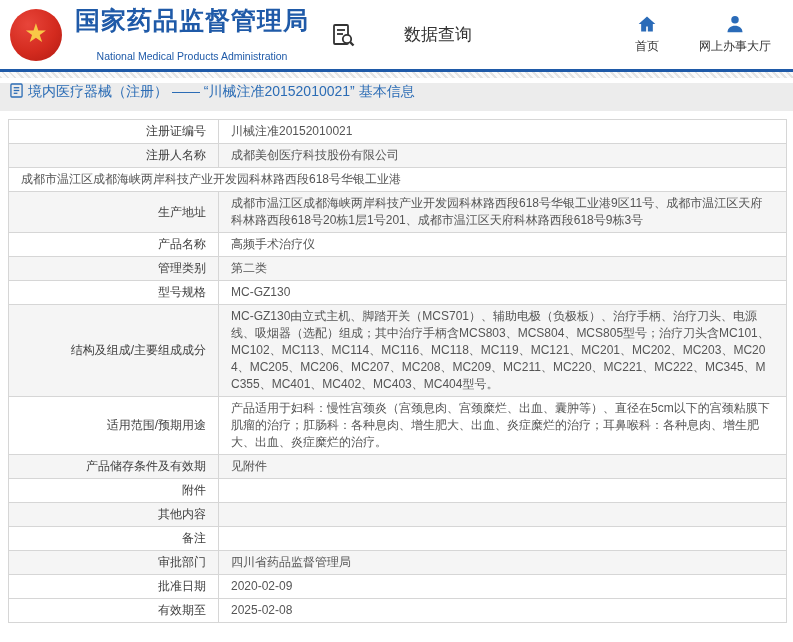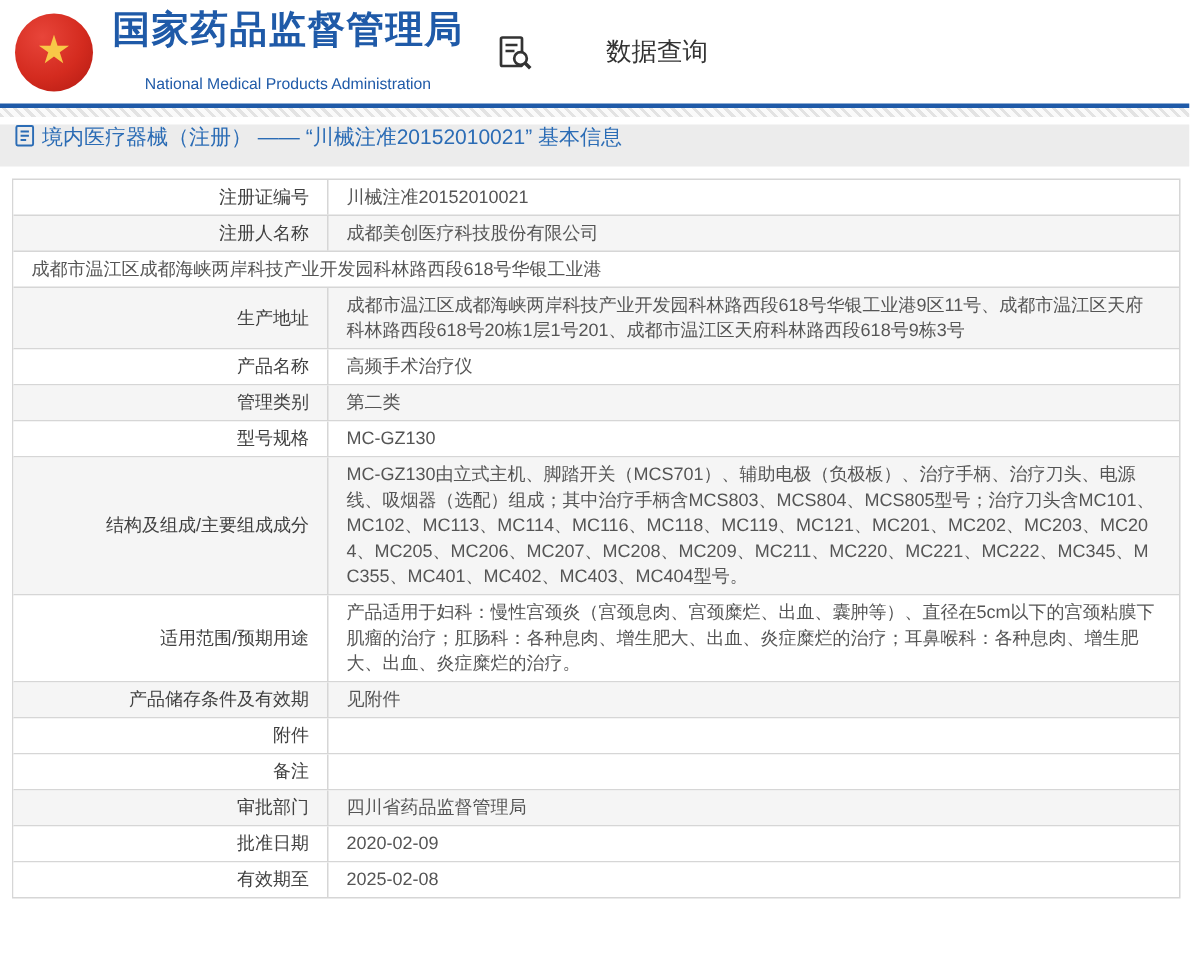--- a/index.html
+++ b/index.html
@@ -63,20 +63,35 @@
   <div class="dq">
     <svg class="dq-icon" viewBox="0 0 24 24" fill="none" stroke="#333" stroke-width="1.8">
       <rect x="3" y="2" width="14" height="19" rx="1"></rect>
       <line x1="6" y1="7" x2="14" y2="7"></line>
       <line x1="6" y1="11" x2="12" y2="11"></line>
       <circle cx="16" cy="16" r="4.2" fill="#fff"></circle>
       <line x1="19" y1="19" x2="22.5" y2="22.5" stroke-width="2.4"></line>
     </svg>
     <span class="dq-label">数据查询</span>
   </div>
+  <nav class="header-nav">
+    <div class="nav-item">
+      <svg viewBox="0 0 24 24" fill="#2a6bb8">
+        <path d="M12 3 2 12h3v9h6v-6h2v6h6v-9h3z"></path>
+      </svg>
+      <span class="nav-label">首页</span>
+    </div>
+    <div class="nav-item">
+      <svg viewBox="0 0 24 24" fill="#2a6bb8">
+        <circle cx="12" cy="7" r="4.5"></circle>
+        <path d="M3 22c0-5 4-8 9-8s9 3 9 8z"></path>
+      </svg>
+      <span class="nav-label">网上办事大厅</span>
+    </div>
+  </nav>
 </header>
 
 <div class="blue-line"></div>
 <div class="hatch-band"></div>
 
 <div class="breadcrumb-bar">
   <svg viewBox="0 0 14 16" fill="none" stroke="#2b6cb5" stroke-width="1.4">
     <rect x="1" y="1" width="12" height="14" rx="1"></rect>
     <line x1="4" y1="5" x2="10" y2="5"></line>
     <line x1="4" y1="8" x2="10" y2="8"></line>
@@ -186,20 +201,29 @@
   <div class="row">
     <div class="cell-label">
 
       <span class="label-text">附件</span>
     </div>
     <div class="cell-value">
       <span class="value-text"></span>
     </div>
   </div>
 
+  <div class="row alt">
+    <div class="cell-label">
+
+      <span class="label-text">其他内容</span>
+    </div>
+    <div class="cell-value">
+      <span class="value-text"></span>
+    </div>
+  </div>
 
   <div class="row">
     <div class="cell-label">
 
       <span class="label-text">备注</span>
     </div>
     <div class="cell-value">
       <span class="value-text"></span>
     </div>
   </div>

